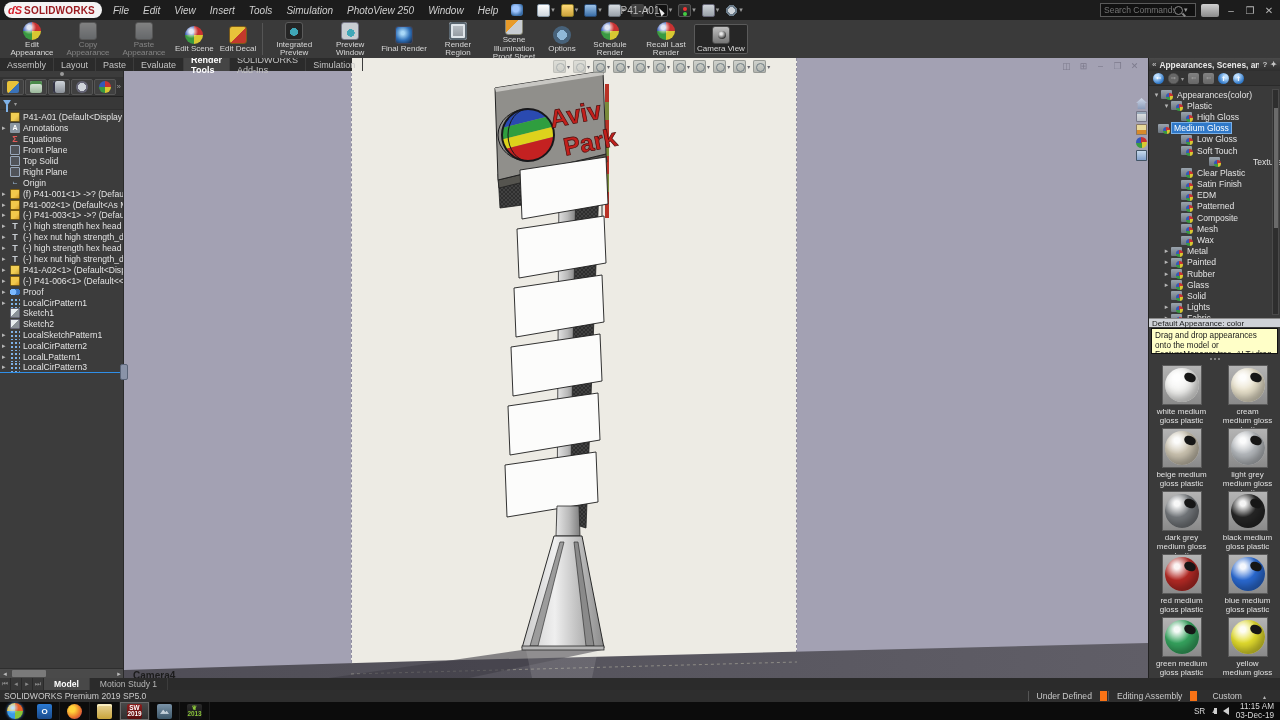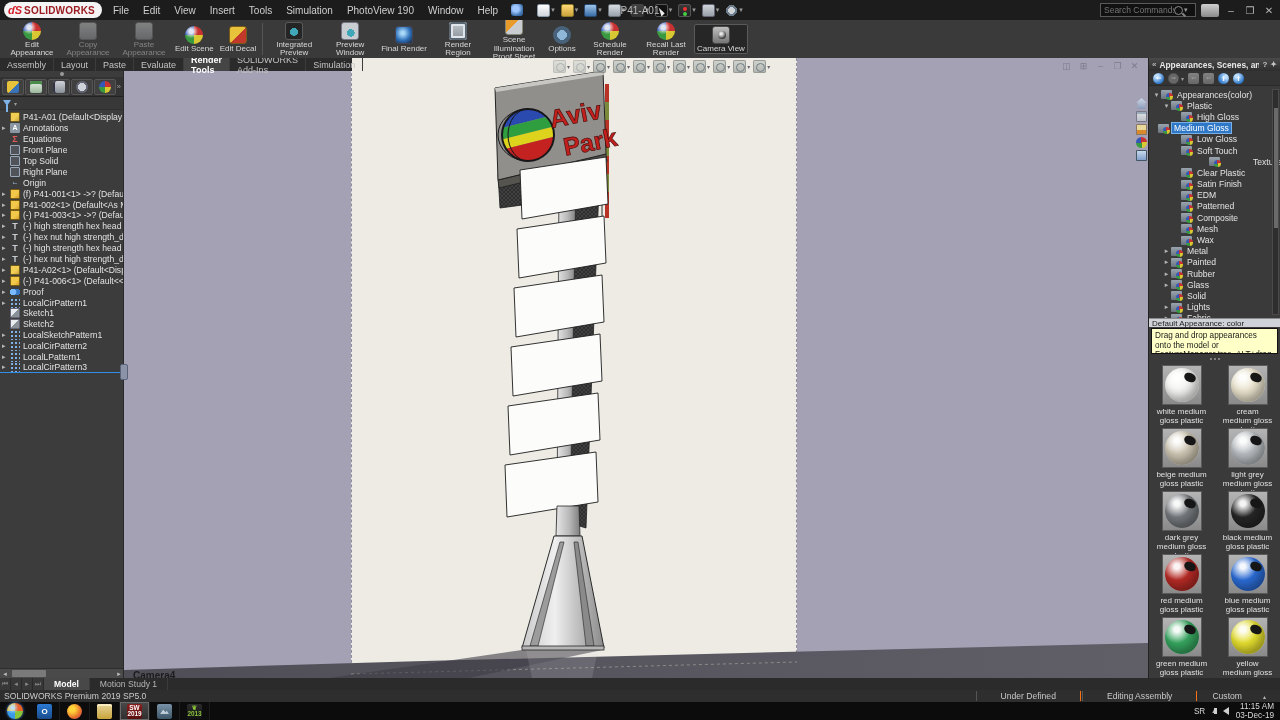--- a/index.html
+++ b/index.html
@@ -5,21 +5,21 @@
   *{margin:0;padding:0;box-sizing:border-box;}
   html,body{width:1280px;height:720px;overflow:hidden;background:#000;
     font-family:"Liberation Sans",sans-serif;-webkit-font-smoothing:antialiased;}
   
   #titlebar{position:absolute;left:0;top:0;width:1280px;height:20px;background:#1c1c1c;
     display:flex;align-items:center;color:#cfcfcf;font-size:10px;z-index:30;}
   #logo{display:flex;align-items:center;background:#f4f4f4;border-radius:9px;margin:1px 4px;
     padding:1px 7px 1px 4px;height:16px;}
   #logo .ds{color:#d51f2b;font-weight:bold;font-style:italic;font-size:11px;margin-right:2px;}
   #logo .sw{color:#9b1b20;font-weight:bold;font-size:10px;letter-spacing:.2px;}
-  .menu-item{padding:0 7px;cursor:default;}
+  .menu-item{padding:0 7px;cursor:default;font-style:italic;}
   .pin{width:12px;height:12px;margin:0 6px;background:radial-gradient(circle at 40% 40%,#9fc6ff 30%,#3a6ea8 70%);border-radius:3px;}
   .qat{display:flex;align-items:center;gap:2px;margin-left:6px;}
   .qbtn{display:flex;align-items:center;height:16px;padding:0 2px;}
   .qico{width:13px;height:13px;border-radius:2px;display:inline-block;}
   .q-new{background:linear-gradient(#fefefe,#cfd6dd);border:1px solid #8a9aa8;}
   .q-open{background:linear-gradient(#ffd977,#caa23b);border:1px solid #8a7a2a;}
   .q-save{background:linear-gradient(#9fc4e8,#3a6ea8);border:1px solid #2a4a72;}
   .q-print{background:linear-gradient(#d8dde2,#9aa2aa);border:1px solid #6a727a;}
   .q-undo{background:linear-gradient(#6a6a6a,#4a4a4a);opacity:.5;}
   .q-select{background:#111;border:1px solid #555;position:relative;}
@@ -163,21 +163,21 @@
     box-shadow:inset -4px -5px 8px rgba(0,0,0,.35);}
   .ball::after{content:"";position:absolute;right:3px;top:5px;width:12px;height:9px;border-radius:50%;background:#161616;transform:rotate(24deg);}
   .cap{font-size:8px;line-height:9px;color:#e0e0e0;text-align:center;margin-top:2px;height:18px;}
   
   #modeltabs{position:absolute;left:0;top:678px;width:1280px;height:12px;background:#2b2b2b;display:flex;align-items:stretch;font-size:8.6px;color:#b5b5b5;z-index:30;}
   .nav{width:11px;display:flex;align-items:center;justify-content:center;color:#8a8a8a;font-size:7px;background:#383838;border-right:1px solid #2a2a2a;}
   .mtab{padding:0 10px;display:flex;align-items:center;border-right:1px solid #3c3c3c;}
   .mtab.active{background:#484848;color:#fff;font-weight:bold;}
   #statusbar{position:absolute;left:0;top:690px;width:1280px;height:12px;background:#2e2e2e;display:flex;align-items:center;font-size:8.6px;color:#c9c9c9;z-index:30;padding:0 4px;}
   #sb-right{margin-left:auto;display:flex;align-items:center;gap:1px;margin-right:10px;}
-  .sbseg{padding:0 24px;border-left:1px solid #555;border-right:1px solid #f97316;}
+  .sbseg{padding:0 8px;border-left:1px solid #555;border-right:7px solid #f97316;}
   .sbcaret{font-size:6px;margin-left:6px;color:#b5b5b5;}
   
   #taskbar{position:absolute;left:0;top:702px;width:1280px;height:18px;background:#0c0c0c;display:flex;align-items:center;z-index:40;}
   #startorb{width:16px;height:16px;border-radius:50%;margin:0 7px;
     background:radial-gradient(circle at 35% 30%,#bfe0ff 5%,transparent 40%),conic-gradient(#e8622a 0 25%,#8ac43a 0 50%,#3a9ae8 0 75%,#e8c23a 0);box-shadow:0 0 3px #4a8ae8;}
   .tb-app{width:30px;height:18px;display:flex;align-items:center;justify-content:center;border-right:1px solid #1c1c1c;position:relative;}
   .tb-app.active{background:linear-gradient(#4a4a4a,#2e2e2e);box-shadow:inset 0 0 0 1px #6a6a6a;}
   .tbico{width:15px;height:15px;border-radius:2px;display:flex;align-items:center;justify-content:center;font-size:8px;font-weight:bold;color:#fff;}
   .tb-outlook{background:linear-gradient(#2a7ad4,#1a4a8a);}
   .tb-firefox{border-radius:50%;background:radial-gradient(circle at 35% 35%,#ffd23a 20%,#e8732a 60%,#a82a6a);}
@@ -201,21 +201,21 @@
     <span class="sw">SOLIDWORKS</span>
   </div>
   <div style="display:flex">
 
   <span class="menu-item">File</span>
       <span class="menu-item">Edit</span>
       <span class="menu-item">View</span>
       <span class="menu-item">Insert</span>
       <span class="menu-item">Tools</span>
       <span class="menu-item">Simulation</span>
-      <span class="menu-item">PhotoView 190</span>
+      <span class="menu-item">PhotoView 250</span>
       <span class="menu-item">Window</span>
       <span class="menu-item">Help</span>
     </div>
   <span class="pin"></span>
   <div class="qat">
 
   <span class="qbtn">
         <span class="qico q-new"></span>
         <span class="qdrop">▾</span>
       </span>

